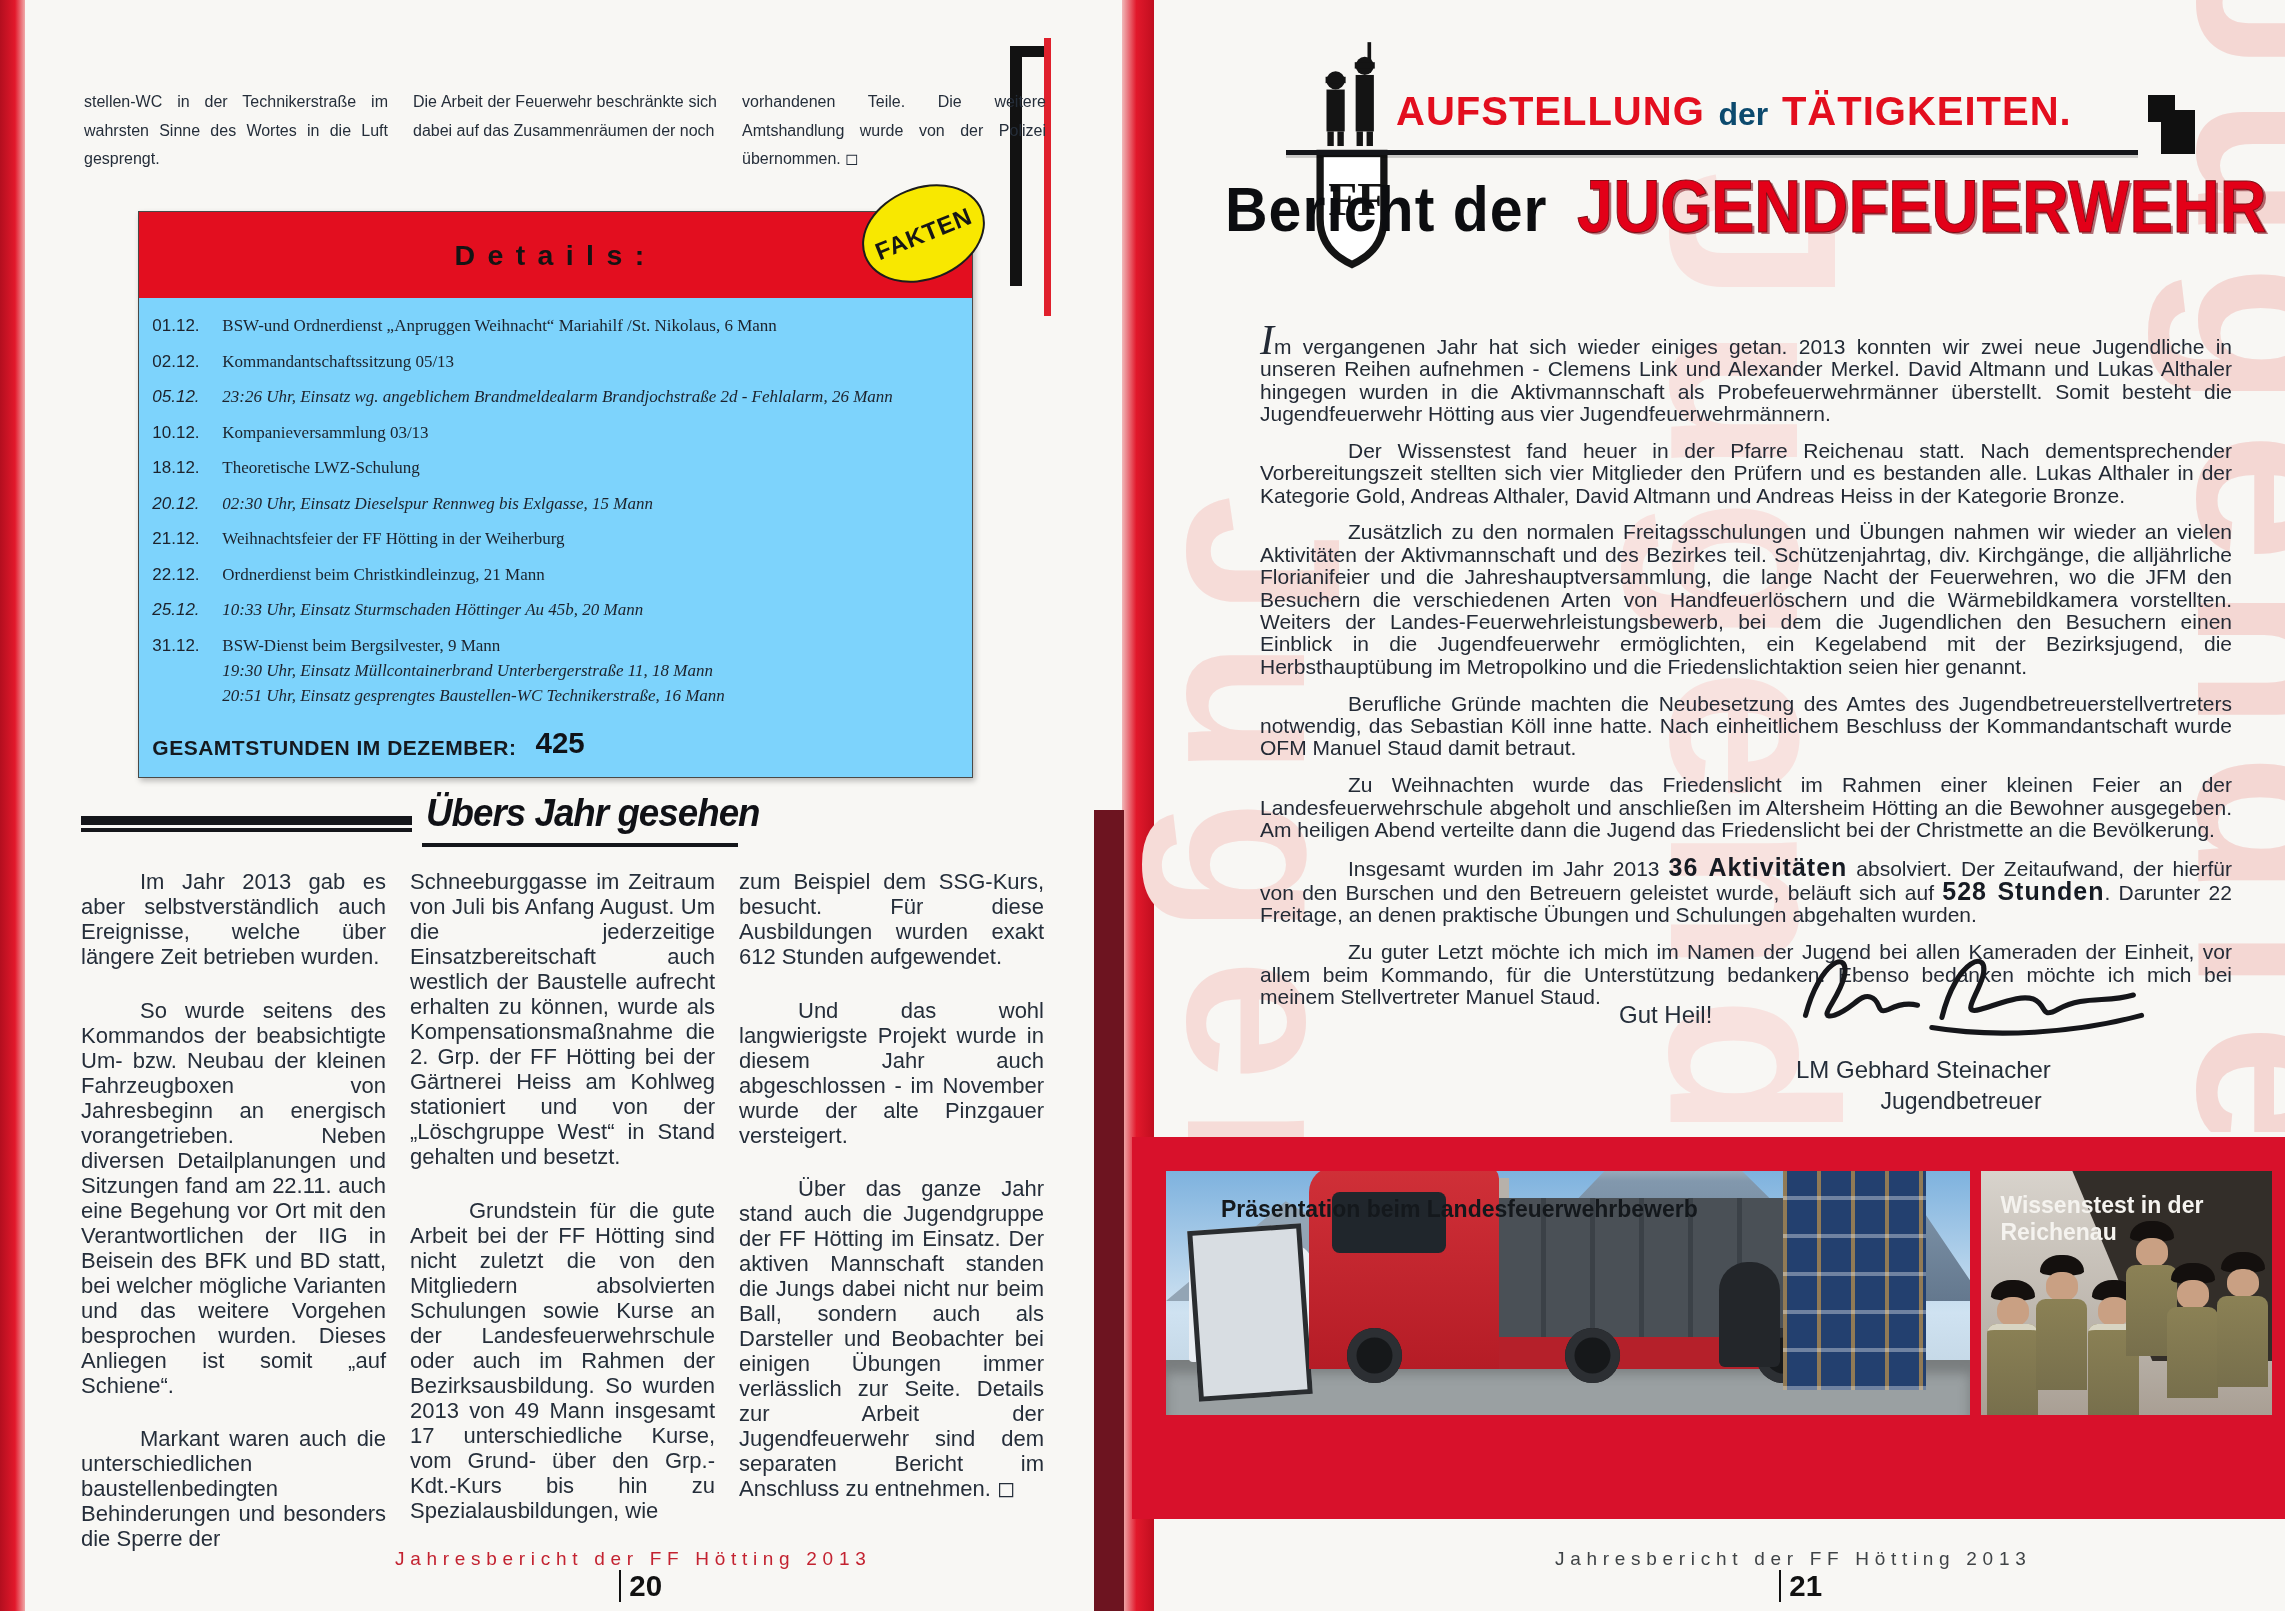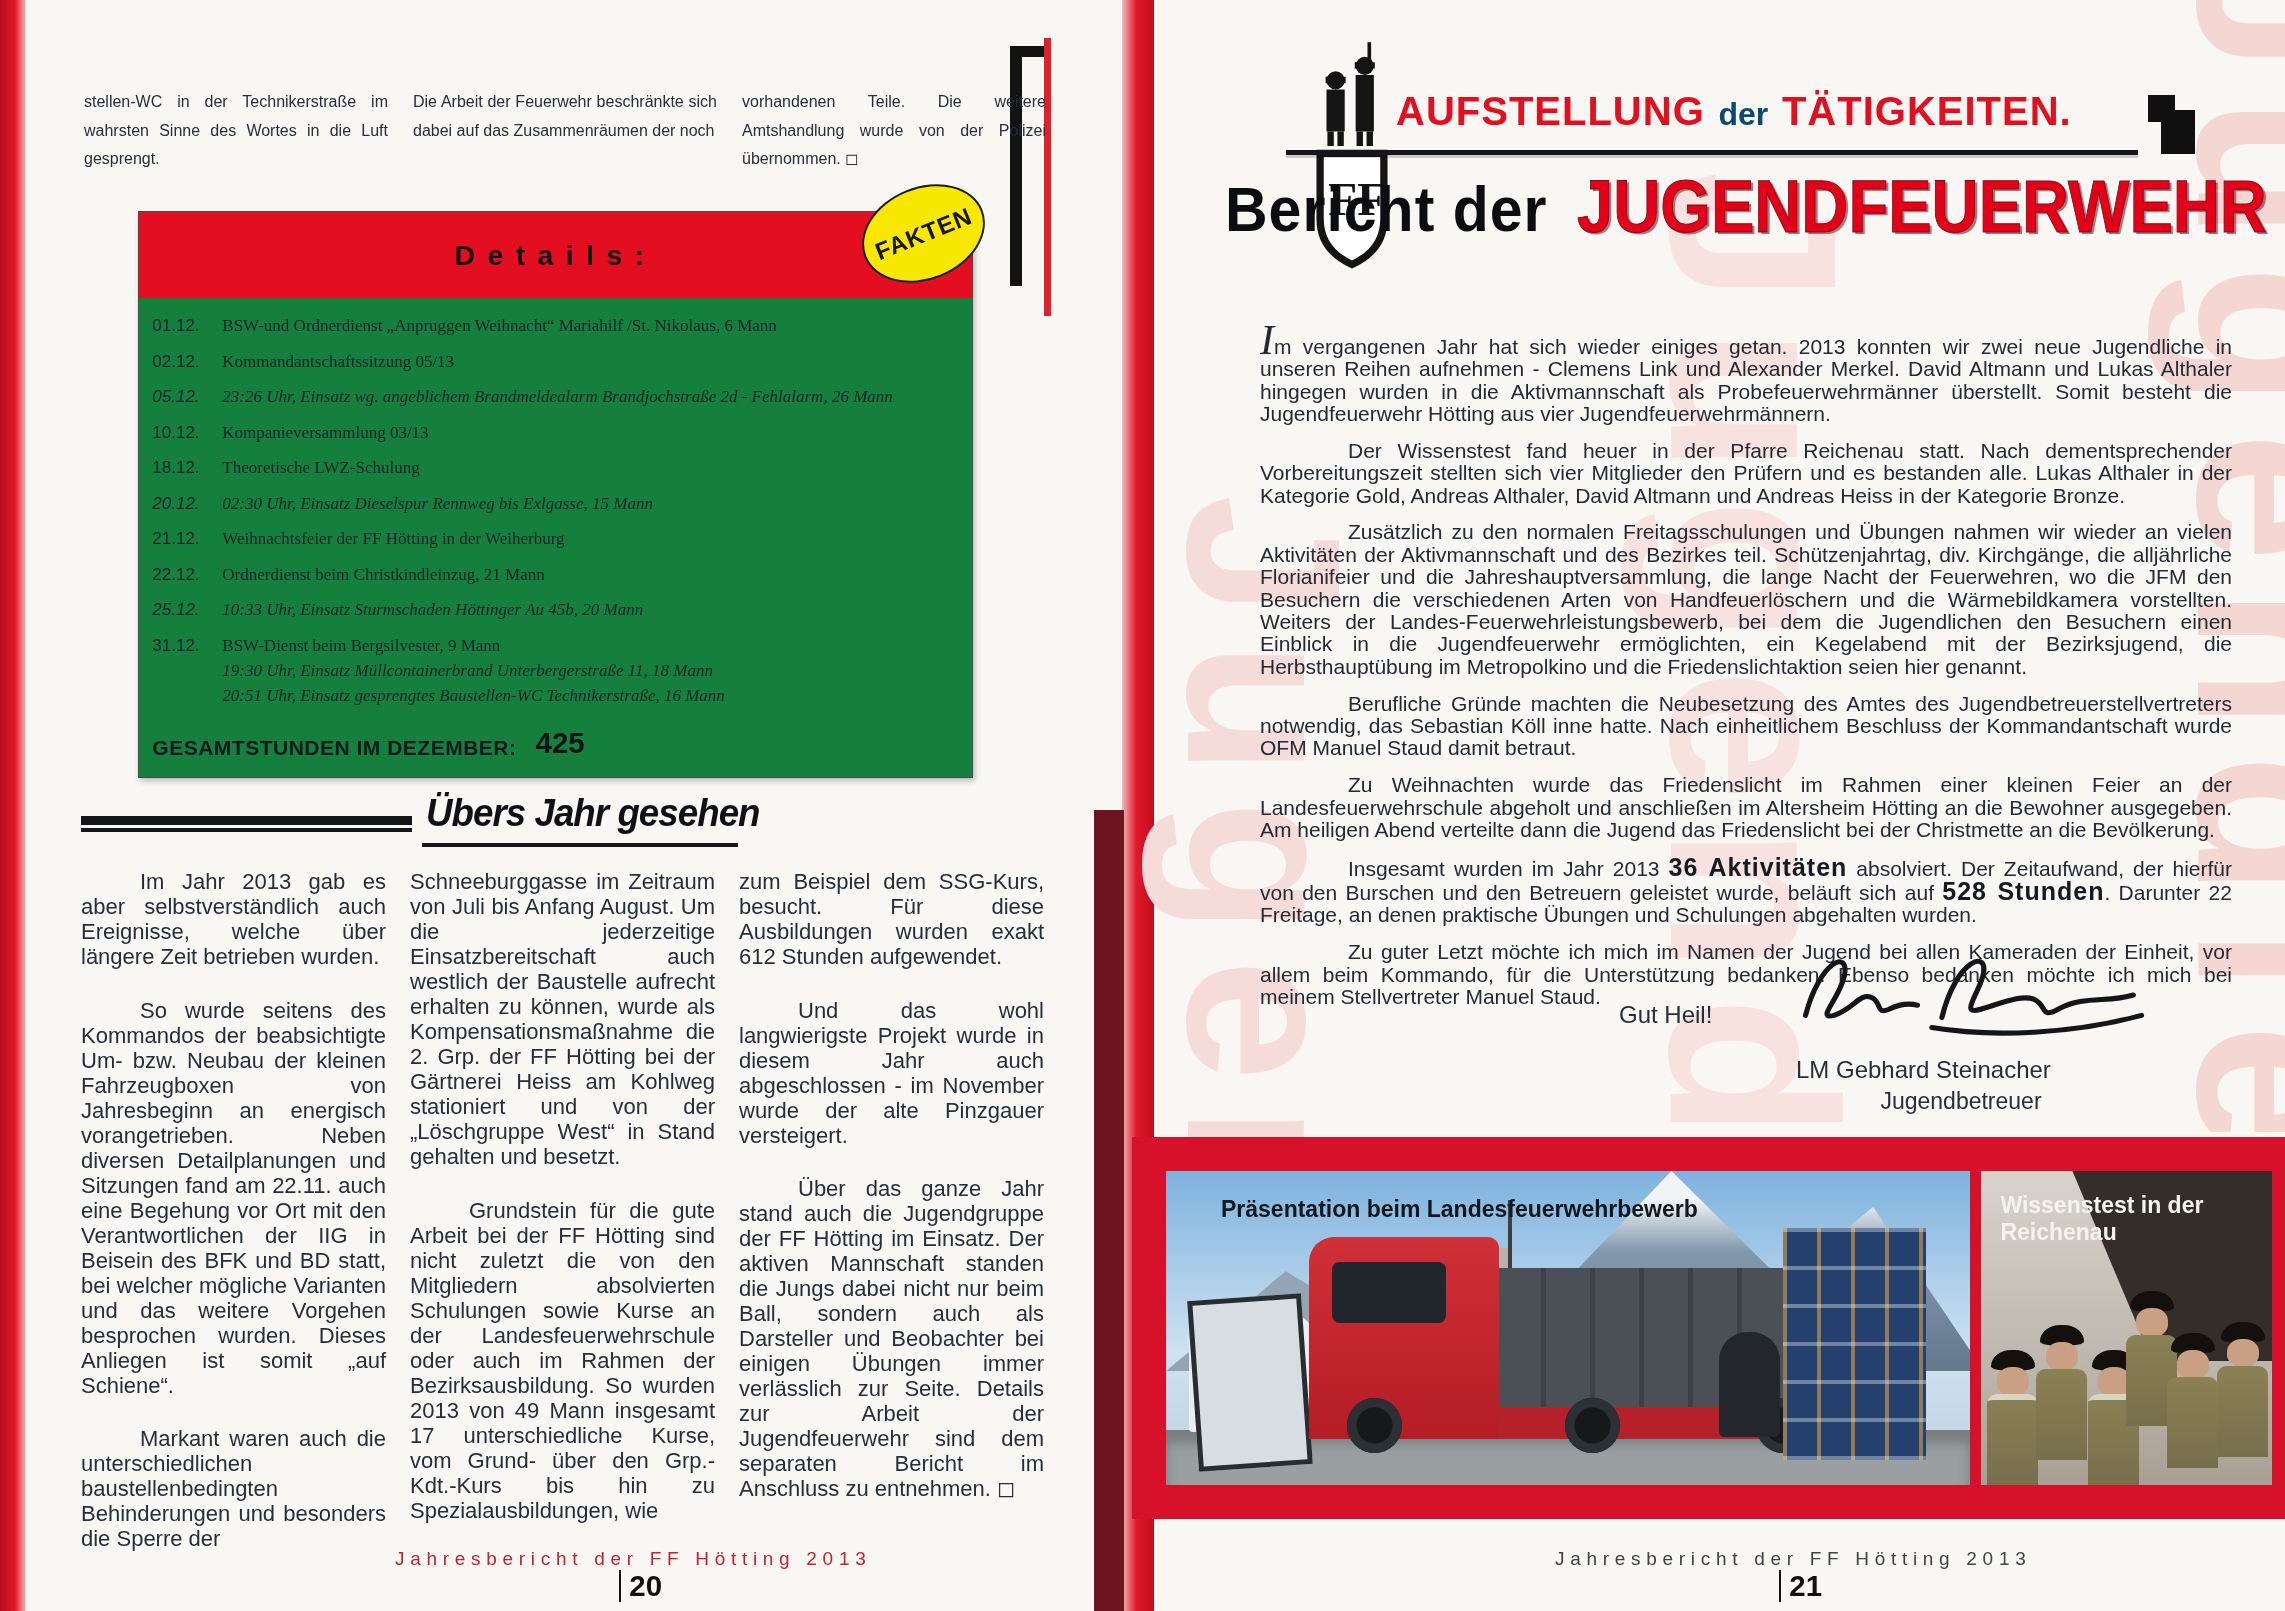--- a/index.html
+++ b/index.html
@@ -11,21 +11,21 @@
   .left-edge{position:absolute;left:0;top:0;width:25px;height:1611px;background:linear-gradient(90deg,#b30f1f,#e2182b 60%,#f0a9a9);}
   .fold-light{position:absolute;left:1122px;top:0;width:32px;height:1611px;background:linear-gradient(90deg,#f0b9b9,#e2182b 45%,#c00e1f);}
   .fold-dark{position:absolute;left:1094px;top:810px;width:30px;height:801px;background:#6d1420;}
   .corner-bracket{position:absolute;left:1010px;top:46px;width:12.4px;height:240px;background:#121212;}
   .corner-bracket::before{content:"";position:absolute;left:12.4px;top:0;width:25px;height:10.5px;background:#121212;}
   .red-mark{position:absolute;left:1044px;top:38px;width:6.7px;height:278px;background:#e0202c;}
 
   
   .intro-cols{position:absolute;left:84px;top:88px;width:963px;display:flex;gap:25px;}
   .intro-col{width:304px;font-size:16px;line-height:28.5px;text-align:justify;}
-  .details-box{position:absolute;left:138px;top:211px;width:835px;background:#15803d;border:1.9px solid #4a4a48;box-shadow:1.9px 2.9px 5.7px rgba(0,0,0,.25);}
+  .details-box{position:absolute;left:138px;top:211px;width:835px;background:#7dd3fc;border:1.9px solid #4a4a48;box-shadow:1.9px 2.9px 5.7px rgba(0,0,0,.25);}
   .details-header{position:relative;height:86px;background:#e30e1f;display:flex;align-items:center;justify-content:center;}
   .details-title{font-weight:bold;font-size:28.5px;letter-spacing:12.4px;color:#141414;}
   .sticker{position:absolute;right:-15px;top:-25px;width:127px;height:93px;background:#f8e800;border:2.9px solid #1c1c1c;
            border-radius:50%;transform:rotate(-22deg);display:flex;align-items:center;justify-content:center;
            font-weight:bold;font-size:24px;color:#161616;letter-spacing:1px;}
   .details-list{padding:15px 13.3px 0 13.3px;font-size:17px;line-height:25px;color:#1c222c;}
   .entry{display:flex;margin-bottom:10.5px;}
   .entry .edate{flex:none;width:70px;}
   .entry .etext{flex:1;font-family:Liberation Serif, serif;}
   .entry.it{font-style:italic;}
@@ -81,21 +81,21 @@
   .article .bignum{font-weight:bold;font-size:25px;letter-spacing:1px;color:#161b23;}
 
   .gut-heil{position:absolute;left:1619px;top:1001px;font-size:24px;z-index:3;}
   .sig-svg{position:absolute;left:1786px;top:938px;width:373px;height:112px;z-index:3;}
   .sig-name{position:absolute;left:1796px;top:1056px;width:422px;text-align:left;font-size:24px;z-index:3;}
   .sig-role{position:absolute;left:1750px;top:1088px;width:422px;text-align:center;font-size:23px;z-index:3;}
 
   
   .photo-band{position:absolute;left:1132px;top:1137px;width:1154px;height:382px;background:#d8112b;z-index:4;
               display:flex;padding:34px 11.4px 17px 34px;gap:11.4px;}
-  .photo{position:relative;overflow:hidden;height:314px;text-decoration:underline;}
+  .photo{position:relative;overflow:hidden;height:244px;text-decoration:underline;}
   .photo-left{width:804px;background:linear-gradient(#7eb2de,#cfe2f1 58%,#bccfdd);}
   .photo-right{width:291px;background:linear-gradient(#d8d3cc,#b9b2a9 70%,#a99f94);}
   .caption{position:absolute;z-index:9;font-weight:bold;font-size:23px;}
   .cap-left{left:55px;top:25px;color:#14181c;}
   .cap-right{left:19px;top:21px;color:#f5f3ef;}
   .mtn{position:absolute;bottom:114px;}
   .mtn1{left:314px;width:504px;height:200px;background:linear-gradient(#f2f5f7 0 14%,#8298ad 40%,#64788e);clip-path:polygon(0 100%,38% 0,60% 55%,78% 18%,100% 100%);}
   .mtn2{left:0;width:399px;height:133px;background:#93a5b5;clip-path:polygon(0 100%,30% 25%,55% 70%,75% 40%,100% 100%);}
   .bldg{position:absolute;left:276px;bottom:128px;width:67px;height:109px;background:#b7b1aa;box-shadow:inset 0 -28.5px 0 #a39d95;}
   .pole{position:absolute;left:342px;top:28.5px;width:3.8px;height:247px;background:#3c3f42;}

